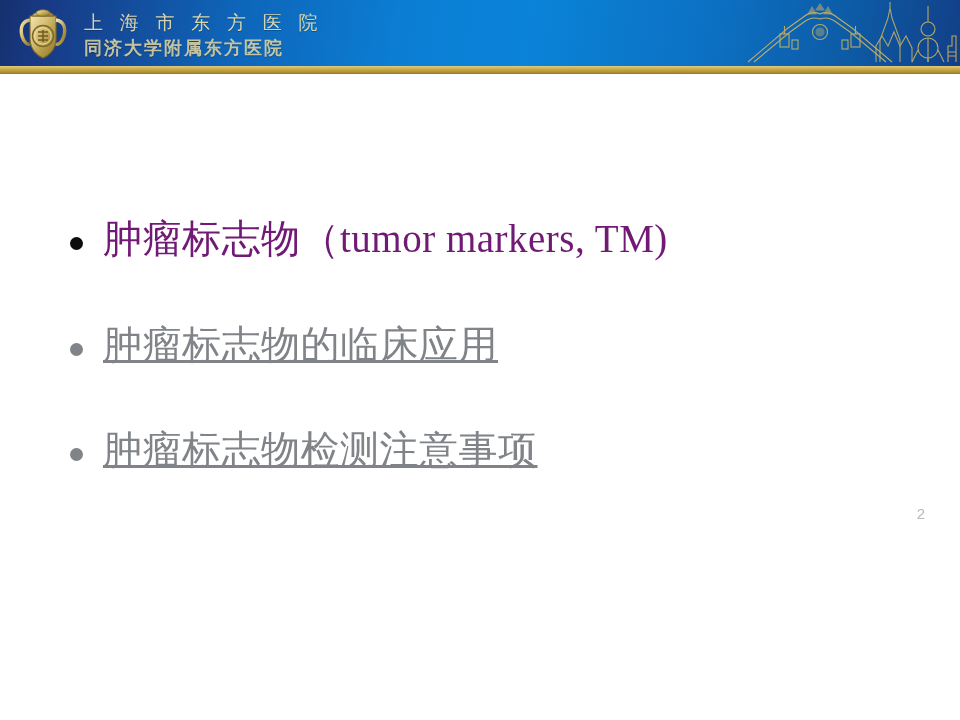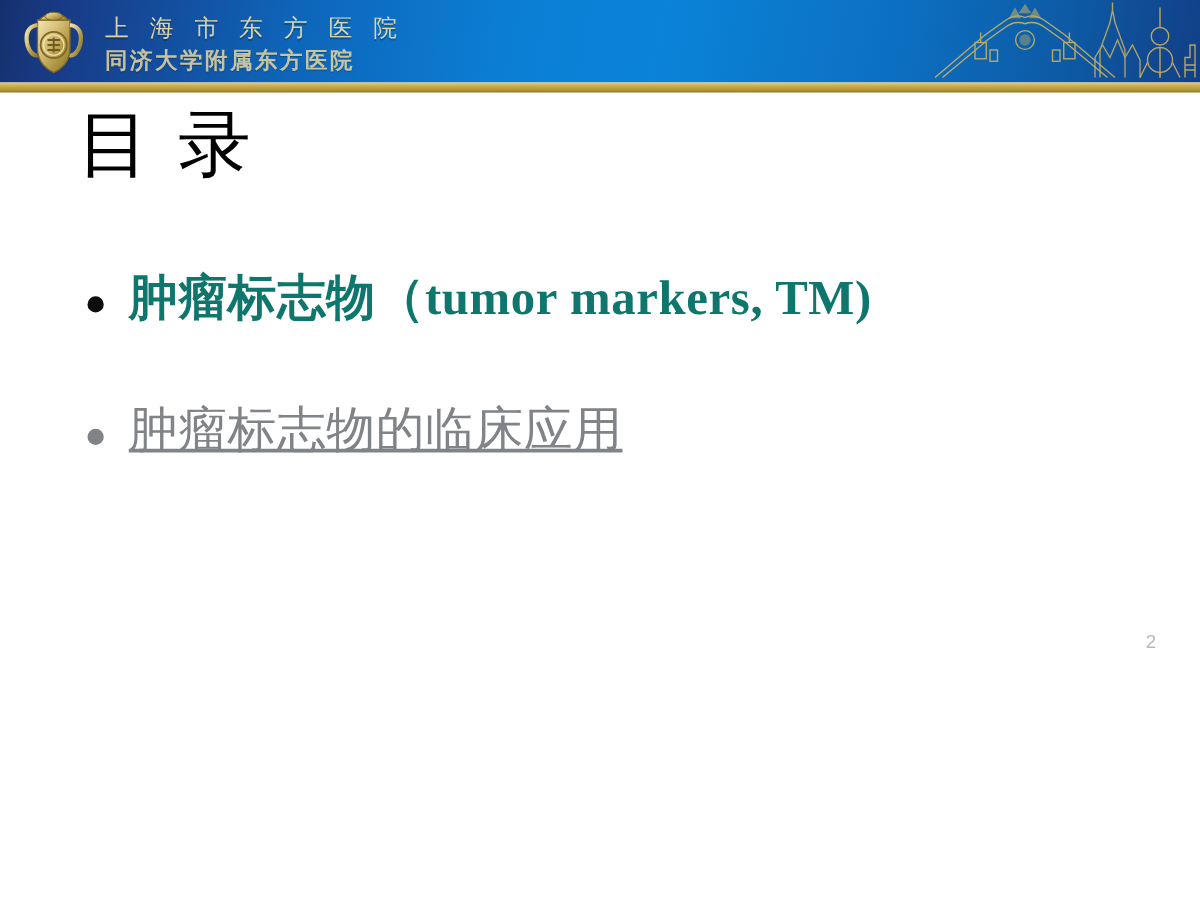--- a/index.html
+++ b/index.html
@@ -142,21 +142,21 @@
   .bullet-text {
     flex: 1 1 auto;
     font-family: "Liberation Serif", "DejaVu Serif", serif;
     font-size: 39px;
     line-height: 1.22;
     letter-spacing: 0.5px;
     white-space: nowrap;
   }
 
   .bullet-row.dark .bullet-dot { background: #0d0d0d; }
-  .bullet-row.dark .bullet-text { color: #0f766e; font-weight: bold; }
+  .bullet-row.dark .bullet-text { color: #701a75; }
 
   .bullet-row.muted .bullet-dot { background: #808488; }
   .bullet-row.muted .bullet-text { color: #808488; text-decoration: underline; }
 
   .page-number {
     position: absolute;
     right: 35px;
     bottom: 22px;
     font-family: "Liberation Sans", "DejaVu Sans", sans-serif;
     font-size: 15px;
@@ -236,32 +236,35 @@
 
           <path d="M208 62 V46 L212 46 V36 L216 36 V62"></path>
           <path d="M208 52 H216 M208 56 H216"></path>
         </g>
       </svg>
     </div>
   </div>
 
   <div class="header-gold-strip fix"></div>
 
-  <div class="slide-title">目 录</div>
 
   <div class="bullets">
 
     <div class="bullet-row dark">
       <span class="bullet-dot"></span>
       <span class="bullet-text">肿瘤标志物（tumor markers, TM)</span>
     </div>
 
     <div class="bullet-row muted">
       <span class="bullet-dot"></span>
       <span class="bullet-text">肿瘤标志物的临床应用</span>
     </div>
 
+    <div class="bullet-row muted">
+      <span class="bullet-dot"></span>
+      <span class="bullet-text">肿瘤标志物检测注意事项</span>
+    </div>
 
   </div>
 
   <div class="page-number">2</div>
 
 </div>
 
 </body></html>

